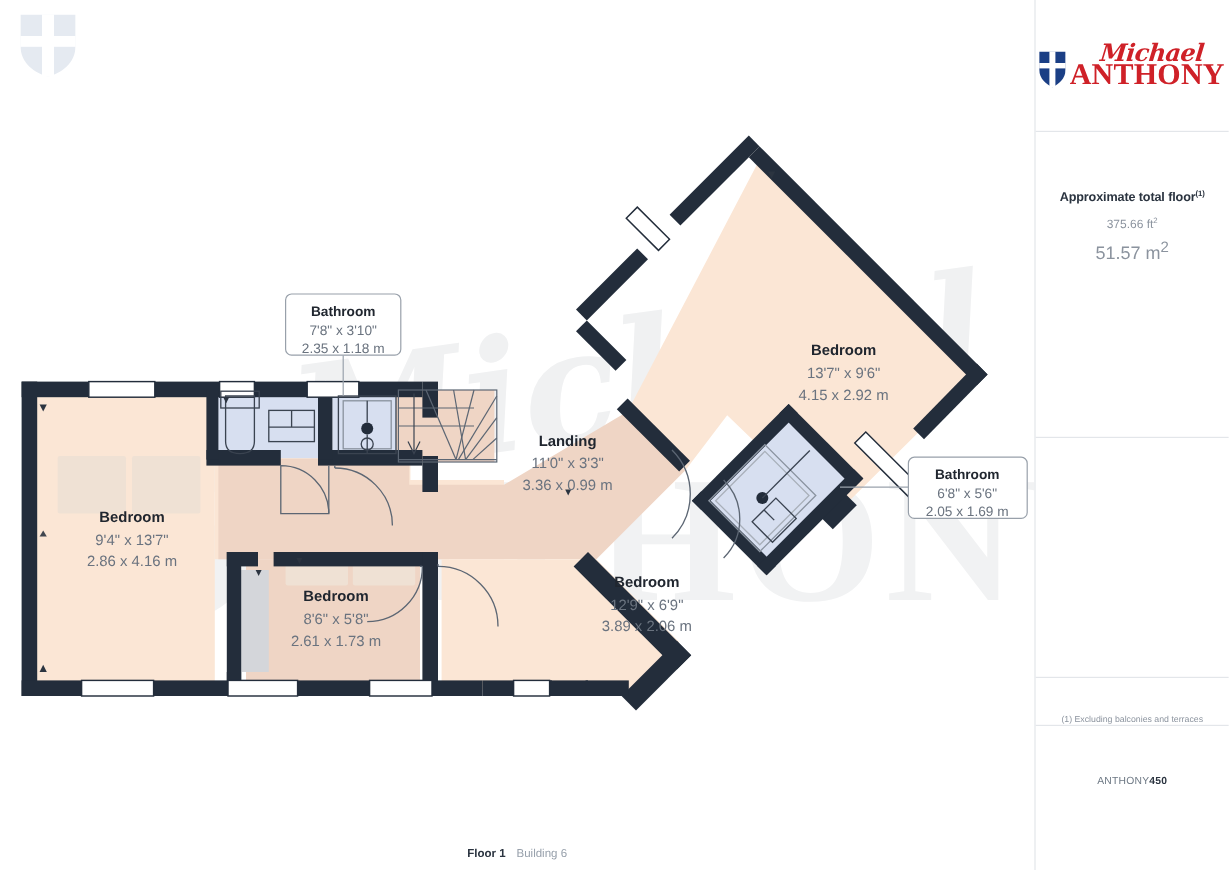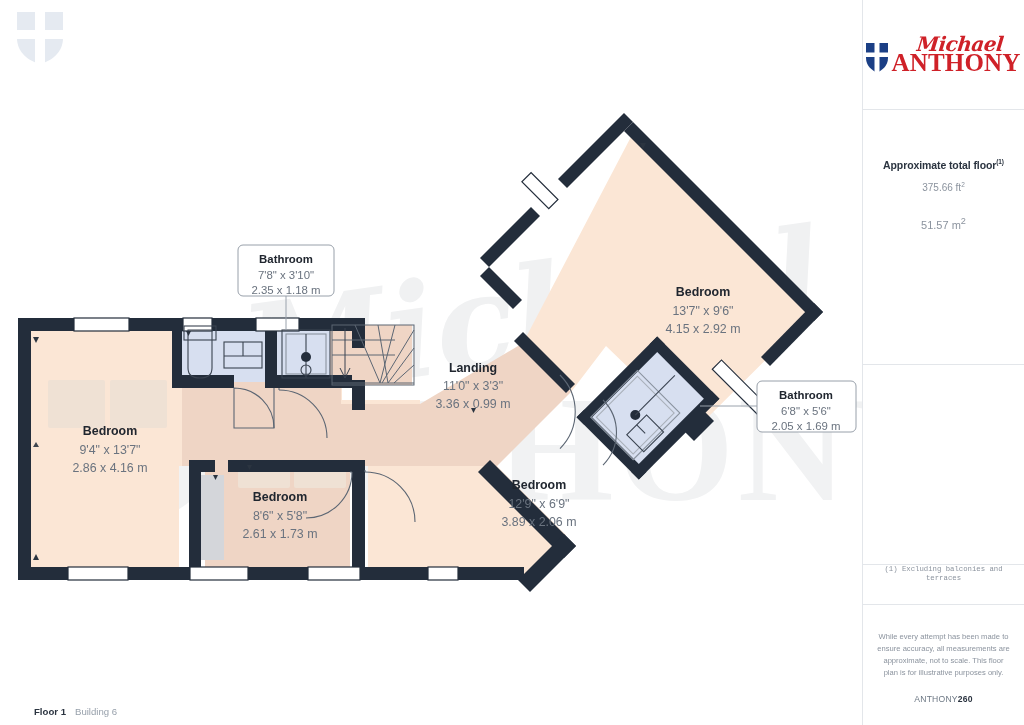--- a/index.html
+++ b/index.html
@@ -53,45 +53,45 @@
     border-bottom:1px solid #e3e6ea;
     height:255px;box-sizing:border-box;
     text-align:center;
   }
   .area-title{
     font-size:10.5px;font-weight:bold;color:#2b3440;letter-spacing:-0.1px;
   }
   .area-title sup{font-size:6.5px;font-weight:bold;vertical-align:super;}
   .area-val{font-size:10px;color:#8b939e;margin-top:10px;}
   .area-val sup{font-size:6.5px;vertical-align:super;}
-  .area-val2{font-size:11px;color:#8b939e;margin-top:23px;}
+  .area-val2{font-size:15px;color:#8b939e;margin-top:6px;}
 
   .spacer-box{flex:1 1 auto;border-bottom:1px solid #e3e6ea;}
 
   .note-box{
     height:40px;border-bottom:1px solid #e3e6ea;
-    display:flex;align-items:flex-start;justify-content:center;
-    box-sizing:border-box;padding:0 6px;font-family:Liberation Mono, monospace;
+    display:flex;align-items:flex-end;justify-content:center;
+    box-sizing:border-box;padding:0 6px;
   }
   .note-text{font-size:7.3px;color:#8b939e;text-align:center;line-height:1.3;}
 
   .disclaimer-box{
     height:120px;box-sizing:border-box;
     padding:26px 14px 0 14px;text-align:center;
   }
   .disclaimer-text{font-size:7.6px;color:#8b939e;line-height:1.6;}
   .giraffe{
     margin-top:14px;font-size:8.6px;color:#6d7884;letter-spacing:0.2px;
   }
   .giraffe b{color:#2b3440;font-weight:bold;}
 
   
   .footer{
     position:absolute;left:0;bottom:8px;width:862px;
-    display:flex;align-items:center;gap:9px;margin-left:34px;
+    display:flex;align-items:center;justify-content:center;gap:9px;
   }
   .footer .f1{font-size:9.6px;font-weight:bold;color:#2b3440;}
   .footer .f2{font-size:9.6px;color:#97a0ab;}
 
   
   .rm-name{font-family:"Liberation Sans",sans-serif;font-size:12.4px;font-weight:bold;fill:#20262f;}
   .rm-dim{font-family:"Liberation Sans",sans-serif;font-size:12.4px;fill:#6a737f;}
   .cal-name{font-family:"Liberation Sans",sans-serif;font-size:11.4px;font-weight:bold;fill:#20262f;}
   .cal-dim{font-family:"Liberation Sans",sans-serif;font-size:11.4px;fill:#6a737f;}
 </style>
@@ -408,19 +408,18 @@
       <div class="area-val2"><span>51.57 m</span><sup>2</sup></div>
     </div>
 
     <div class="spacer-box"></div>
 
     <div class="note-box">
       <div class="note-text">(1) Excluding balconies and terraces</div>
     </div>
 
     <div class="disclaimer-box">
-      <div class="disclaimer-text">While every attempt has been made to ensure accuracy, all measurements are approximate, not to scale. This floor plan is for illustrative purposes only.</div>
-      <div class="giraffe"><span>ANTHONY</span><b>260</b></div>
+      <div class="giraffe"><span>ANTHONY</span><b>450</b></div>
     </div>
 
   </div>
 
 </div>
 
 </body></html>

